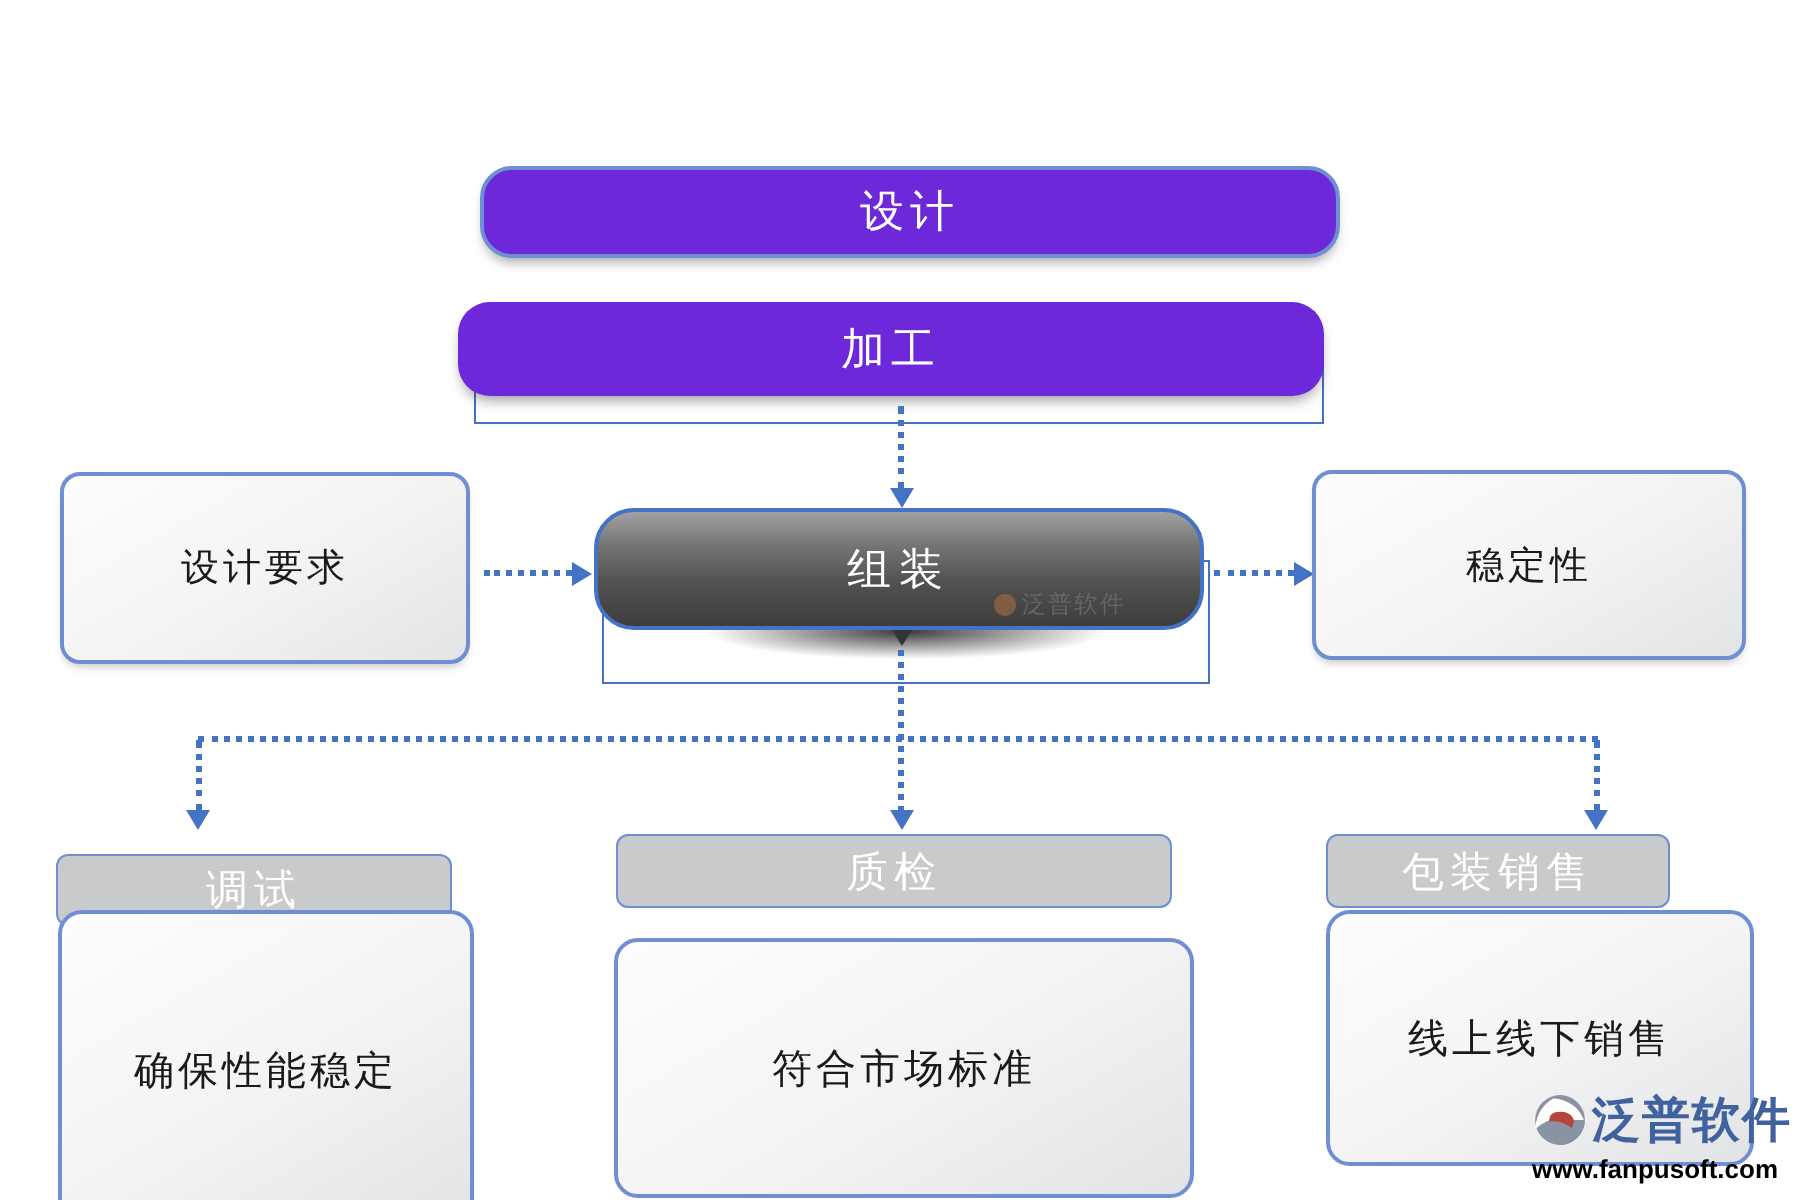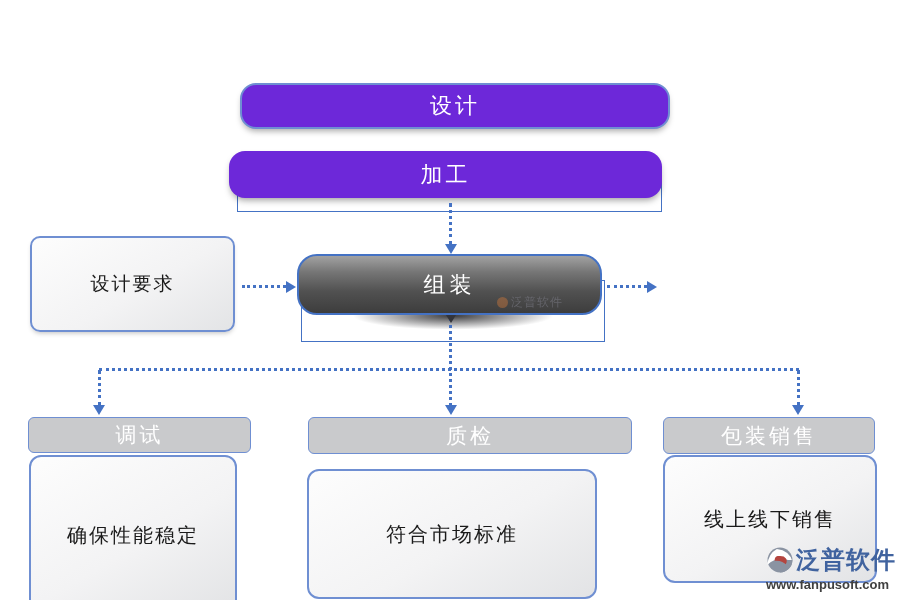--- a/index.html
+++ b/index.html
@@ -56,21 +56,21 @@
     position:absolute;left:198px;top:38px;display:flex;align-items:center;gap:3px;
     font-size:12px;color:rgba(120,120,130,.6);letter-spacing:1px;white-space:nowrap;
   }
   .wm-dot{width:11px;height:11px;border-radius:50%;background:rgba(205,120,60,.45);position:relative;}
   .brand{position:absolute;left:766px;top:544px;width:130px;}
   .brand-row{display:flex;align-items:center;gap:2px;}
   .brand-name{
     font-family:"Liberation Serif","DejaVu Serif",serif;
     font-size:24px;font-weight:bold;color:#40639f;letter-spacing:1px;white-space:nowrap;
   }
-  .brand-site{font-size:13px;font-weight:bold;color:#404040;margin-top:1px;white-space:nowrap;}
+  .brand-site{font-size:13px;font-weight:bold;color:#000000;margin-top:1px;white-space:nowrap;}
 </style>
 </head>
 <body>
 
 <div class="stage">
 
 
   <div class="node gray-band band-border" style="left:240px;top:83px;width:430px;height:46px;">
     <span>设计</span>
   </div>
@@ -101,43 +101,46 @@
     <div class="watermark">
       <span class="wm-dot"></span>
       <span>泛普软件</span>
     </div>
   </div>
   <div class="ah-dark" style="left:446px;top:315px;"></div>
 
   <div class="dot-h" style="left:607px;top:285px;width:40px;"></div>
   <div class="ah-r" style="left:647px;top:281px;"></div>
 
+  <div class="node white-card" style="left:656px;top:235px;width:217px;height:95px;">
+    <span>稳定性</span>
+  </div>
 
   <div class="dot-h" style="left:99px;top:368px;width:700px;"></div>
   <div class="dot-v" style="left:98px;top:370px;height:36px;"></div>
   <div class="ah-d" style="left:93px;top:405px;"></div>
   <div class="ah-d" style="left:445px;top:405px;"></div>
   <div class="dot-v" style="left:797px;top:370px;height:36px;"></div>
   <div class="ah-d" style="left:792px;top:405px;"></div>
 
-  <div class="node hdr" style="left:28px;top:417px;width:223px;height:36px;">
+  <div class="node hdr" style="left:28px;top:427px;width:198px;height:36px;">
     <span>调试</span>
   </div>
   <div class="node body-card" style="left:29px;top:455px;width:208px;height:160px;text-align:right;">
     <span>确保性能稳定</span>
   </div>
 
-  <div class="node hdr" style="left:308px;top:417px;width:324px;height:37px;">
+  <div class="node hdr" style="left:308px;top:417px;width:278px;height:37px;">
     <span>质检</span>
   </div>
   <div class="node body-card" style="left:307px;top:469px;width:290px;height:130px;">
     <span>符合市场标准</span>
   </div>
 
-  <div class="node hdr" style="left:663px;top:417px;width:212px;height:37px;">
+  <div class="node hdr" style="left:663px;top:417px;width:172px;height:37px;">
     <span>包装销售</span>
   </div>
   <div class="node body-card" style="left:663px;top:455px;width:214px;height:128px;justify-content:center;">
     <span>线上线下销售</span>
   </div>
 
   <div class="brand">
     <div class="brand-row">
       <svg width="32" height="32" viewBox="0 0 36 36">
         <circle cx="18" cy="18" r="16" fill="#8a93a2"></circle>

